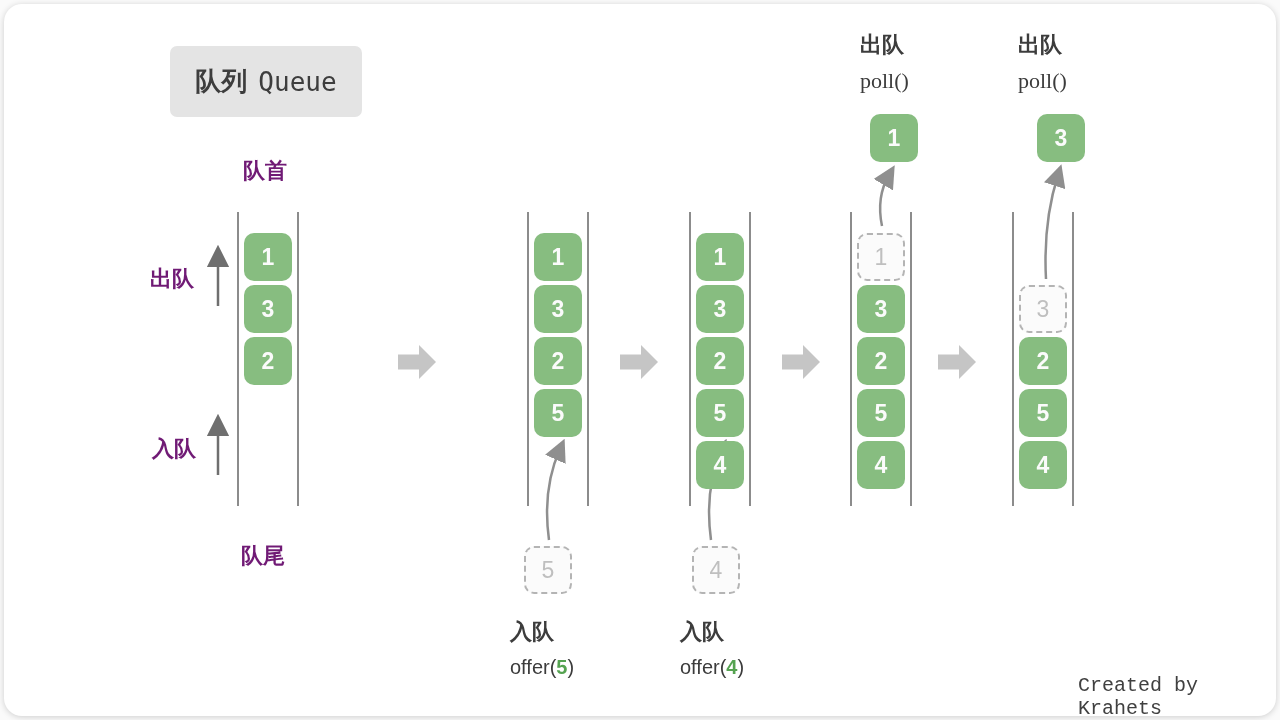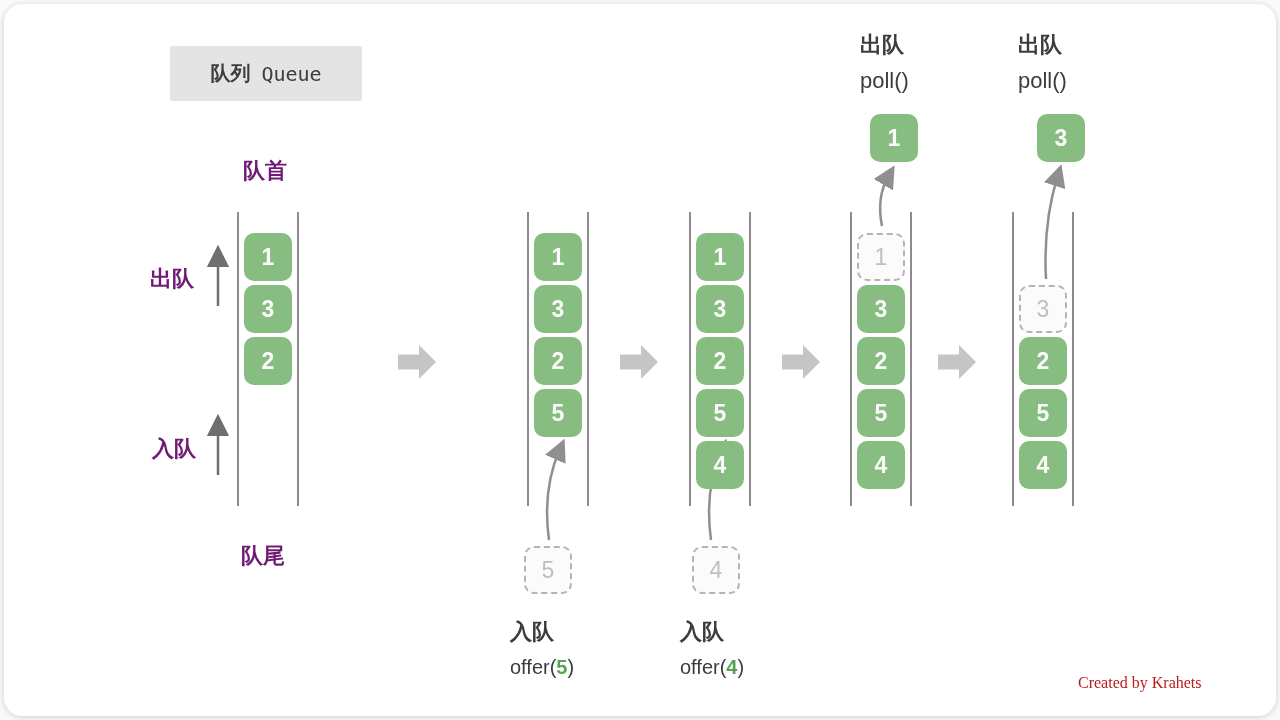--- a/index.html
+++ b/index.html
@@ -1,37 +1,37 @@
 <!DOCTYPE html>
 <html><head>
 <meta charset="utf-8">
 <style>
   html,body{margin:0;padding:0;background:#fafafa;}
   .canvas{position:relative;width:1280px;height:720px;font-family:"Liberation Sans","DejaVu Sans",sans-serif;overflow:hidden;}
   .card{position:absolute;left:4px;top:4px;right:4px;bottom:4px;background:#ffffff;border-radius:18px;
         box-shadow:0 1px 6px rgba(0,0,0,0.18);}
   .overlay{position:absolute;left:0;top:0;width:1280px;height:720px;pointer-events:none;}
-  .title-box{position:absolute;left:170px;top:46px;width:192px;height:55px;background:#e4e4e4;border-radius:2px;
-             display:flex;align-items:center;justify-content:center;color:#3d3d3d;font-size:20px;}
+  .title-box{position:absolute;left:170px;top:46px;width:192px;height:71px;background:#e4e4e4;border-radius:7px;
+             display:flex;align-items:center;justify-content:center;color:#3d3d3d;font-size:26px;}
   .title-box .zh{font-weight:bold;}
   .title-box .en{font-family:"DejaVu Sans Mono","Liberation Mono",monospace;margin-left:11px;}
   .lbl{position:absolute;color:#701a75;font-size:22px;font-weight:bold;white-space:nowrap;}
   .wall{position:absolute;top:212px;width:2px;height:294px;background:#8c8c8c;}
   .box{position:absolute;width:48px;height:48px;border-radius:10px;background:#87bd80;color:#fbfbfb;
        font-weight:bold;font-size:23px;display:flex;align-items:center;justify-content:center;}
   .ghost{background:#fbfbfb;border:2px dashed #b4b4b4;color:#bfbfbf;font-weight:normal;width:44px;height:44px;}
   .op{position:absolute;color:#3c3c3c;}
   .op .op-label{font-size:22px;font-weight:bold;display:block;margin-bottom:9px;}
   .op .code{font-family:Liberation Sans, sans-serif;font-size:20px;display:block;}
   .op .code .arg{color:#55a351;font-weight:bold;}
   .deq{position:absolute;color:#3c3c3c;}
   .deq .op-label{font-size:22px;font-weight:bold;display:block;margin-bottom:8px;}
-  .deq .code{font-family:Liberation Sans, sans-serif;font-size:22px;display:block;}
-  .watermark{position:absolute;left:1078px;top:674px;font-family:Liberation Serif, serif;
-             font-size:16px;color:#b91c1c;}
+  .deq .code{font-family:Liberation Serif, serif;font-size:22px;display:block;}
+  .watermark{position:absolute;left:1078px;top:674px;font-family:Liberation Mono, monospace;
+             font-size:20px;color:#404040;}
 </style>
 </head>
 <body>
 
 <div class="canvas">
   <div class="card"></div>
 
   <svg class="overlay" viewBox="0 0 1280 720">
     <defs>
       <marker id="ah" markerWidth="9" markerHeight="9" refX="4.5" refY="4.5" orient="auto">

